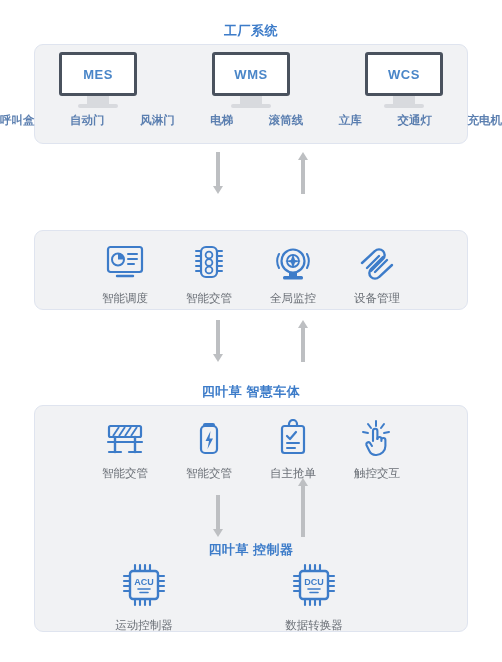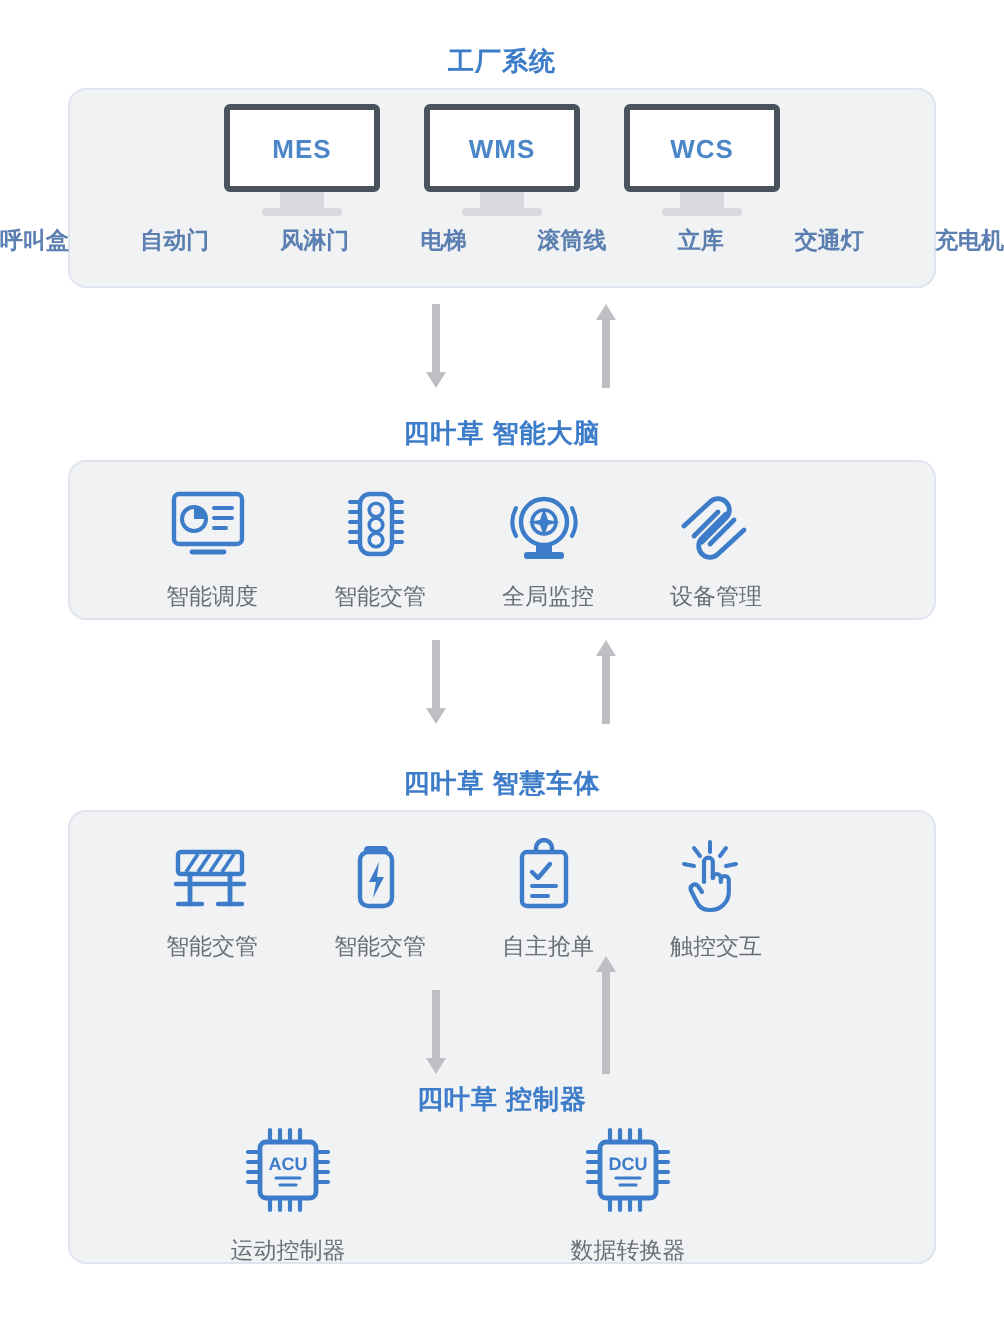--- a/index.html
+++ b/index.html
@@ -44,21 +44,21 @@
     border-left: 5px solid transparent;
     border-right: 5px solid transparent;
   }
   .arrow.down .head { bottom: 0; border-top: 8px solid #bdbfc2; }
   .arrow.down .shaft { top: 0; bottom: 7px; }
   .arrow.up .head { top: 0; border-bottom: 8px solid #bdbfc2; }
   .arrow.up .shaft { top: 7px; bottom: 0; }
 
   
   .monitors { position: absolute; top: 52px; left: 0; width: 502px;
-              display: flex; justify-content: center; gap: 22px; }
+              display: flex; justify-content: center; gap: 75px; }
   .monitor { width: 78px; }
   .monitor .screen {
     width: 78px; height: 44px;
     border: 3px solid #4a525e;
     border-radius: 3px;
     background: #ffffff;
     display: flex; align-items: center; justify-content: center;
     font-size: 13px; font-weight: bold; color: #4a86c8;
     letter-spacing: 0.5px;
   }
@@ -79,21 +79,21 @@
     white-space: nowrap;
   }
 
   
   .icon-row {
     position: absolute; left: 0; width: 502px;
     display: flex; justify-content: center;
   }
   .icon-cell {
     width: 84px;
-    display: flex; flex-direction: column; align-items: flex-start;
+    display: flex; flex-direction: column; align-items: center;
   }
   .icon-cell .glyph { height: 44px; display: flex; align-items: flex-end; justify-content: center; }
   .icon-cell .cap {
     margin-top: 7px;
     font-size: 11.5px;
     color: #6a6f76;
     white-space: nowrap;
   }
 
   
@@ -143,21 +143,20 @@
 
   <div class="arrow down" style="left:213px; top:152px; height:42px;">
     <div class="shaft"></div>
       <div class="head"></div>
   </div>
   <div class="arrow up" style="left:298px; top:152px; height:42px;">
     <div class="shaft"></div>
       <div class="head"></div>
   </div>
 
-  <div class="sec-title" style="top:208px;">四叶草 智能大脑</div>
 
   <div class="panel" style="top:230px; height:80px;"></div>
 
   <div class="icon-row" style="top:240px;">
 
     <div class="icon-cell">
       <div class="glyph">
         <svg width="42" height="40" viewBox="0 0 42 40">
           <rect x="4" y="3" width="34" height="25" rx="2.5" fill="none" stroke="#3d7cc9" stroke-width="2.2"></rect>
           <circle cx="14" cy="15.5" r="6" fill="none" stroke="#3d7cc9" stroke-width="2"></circle>

